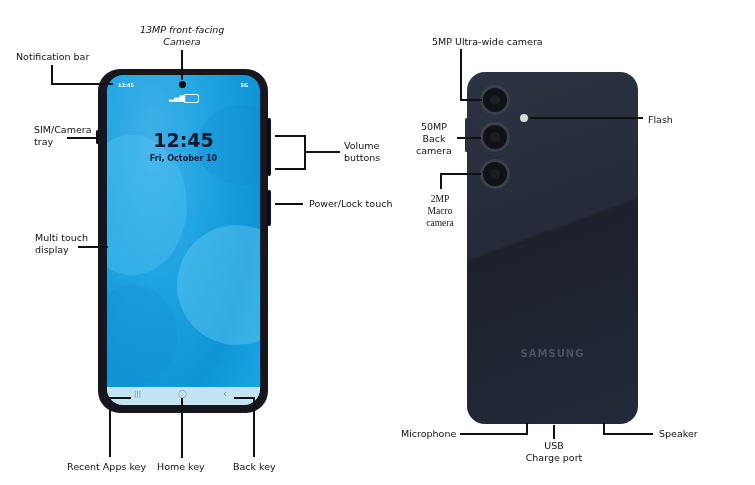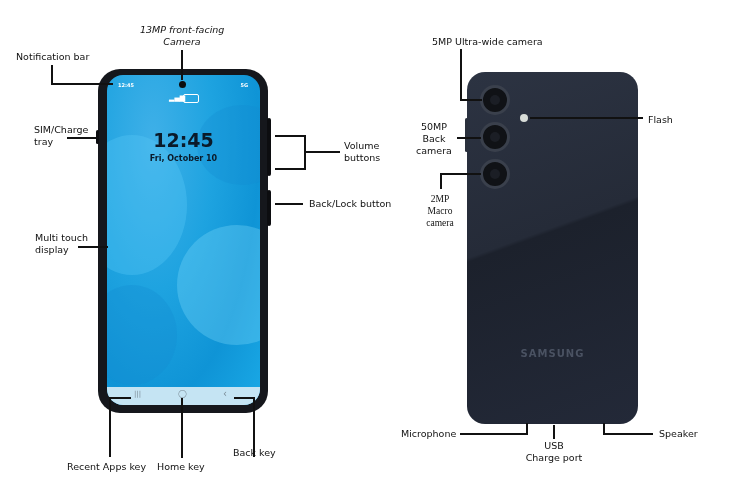--- a/index.html
+++ b/index.html
@@ -52,51 +52,51 @@
   <div>13MP front-facing</div>
   <div>Camera</div>
 </div>
 <div class="line" style="left:181px;top:50px;width:2px;height:30px;"></div>
 
 <div class="lbl" style="left:16px;top:51px;text-align:center;">Notification bar</div>
 <div class="line" style="left:51px;top:65px;width:2px;height:19px;"></div>
 <div class="line" style="left:51px;top:83px;width:62px;height:2px;"></div>
 
 <div class="lbl" style="left:34px;top:124px;">
-  <div>SIM/Charge</div>
+  <div>SIM/Camera</div>
   <div>tray</div>
 </div>
 <div class="line" style="left:67px;top:137px;width:29px;height:2px;"></div>
 
 <div class="lbl" style="left:344px;top:140px;">
   <div>Volume</div>
   <div>buttons</div>
 </div>
 <div class="line" style="left:275px;top:135px;width:30px;height:2px;"></div>
 <div class="line" style="left:275px;top:168px;width:30px;height:2px;"></div>
 <div class="line" style="left:304px;top:135px;width:2px;height:35px;"></div>
 <div class="line" style="left:304px;top:151px;width:36px;height:2px;"></div>
 
-<div class="lbl" style="left:309px;top:198px;">Back/Lock button</div>
+<div class="lbl" style="left:309px;top:198px;">Power/Lock touch</div>
 <div class="line" style="left:275px;top:203px;width:28px;height:2px;"></div>
 
 <div class="lbl" style="left:35px;top:232px;">
   <div>Multi touch</div>
   <div>display</div>
 </div>
 <div class="line" style="left:78px;top:246px;width:30px;height:2px;"></div>
 
 <div class="line" style="left:109px;top:397px;width:22px;height:2px;"></div>
 <div class="line" style="left:109px;top:397px;width:2px;height:60px;"></div>
 <div class="line" style="left:181px;top:398px;width:2px;height:60px;"></div>
 <div class="line" style="left:234px;top:397px;width:20px;height:2px;"></div>
 <div class="line" style="left:253px;top:397px;width:2px;height:60px;"></div>
 <div class="lbl" style="left:67px;top:461px;">Recent Apps key</div>
 <div class="lbl" style="left:157px;top:461px;">Home key</div>
-<div class="lbl" style="left:233px;top:447px;">Back key</div>
+<div class="lbl" style="left:233px;top:461px;">Back key</div>
 
 <div class="back">
   <div style="position:absolute;left:0;width:100%;top:276px;text-align:center;font-size:10px;letter-spacing:1px;color:#4a5262;font-weight:bold;">SAMSUNG</div>
 </div>
 <div class="sidebtn" style="left:465px;top:118px;width:3px;height:34px;background:#2a303c;"></div>
 <div class="lens" style="left:480px;top:85px;"></div>
 <div class="lens" style="left:480px;top:122px;"></div>
 <div class="lens" style="left:480px;top:159px;"></div>
 <div class="flash" style="left:520px;top:114px;"></div>
 

